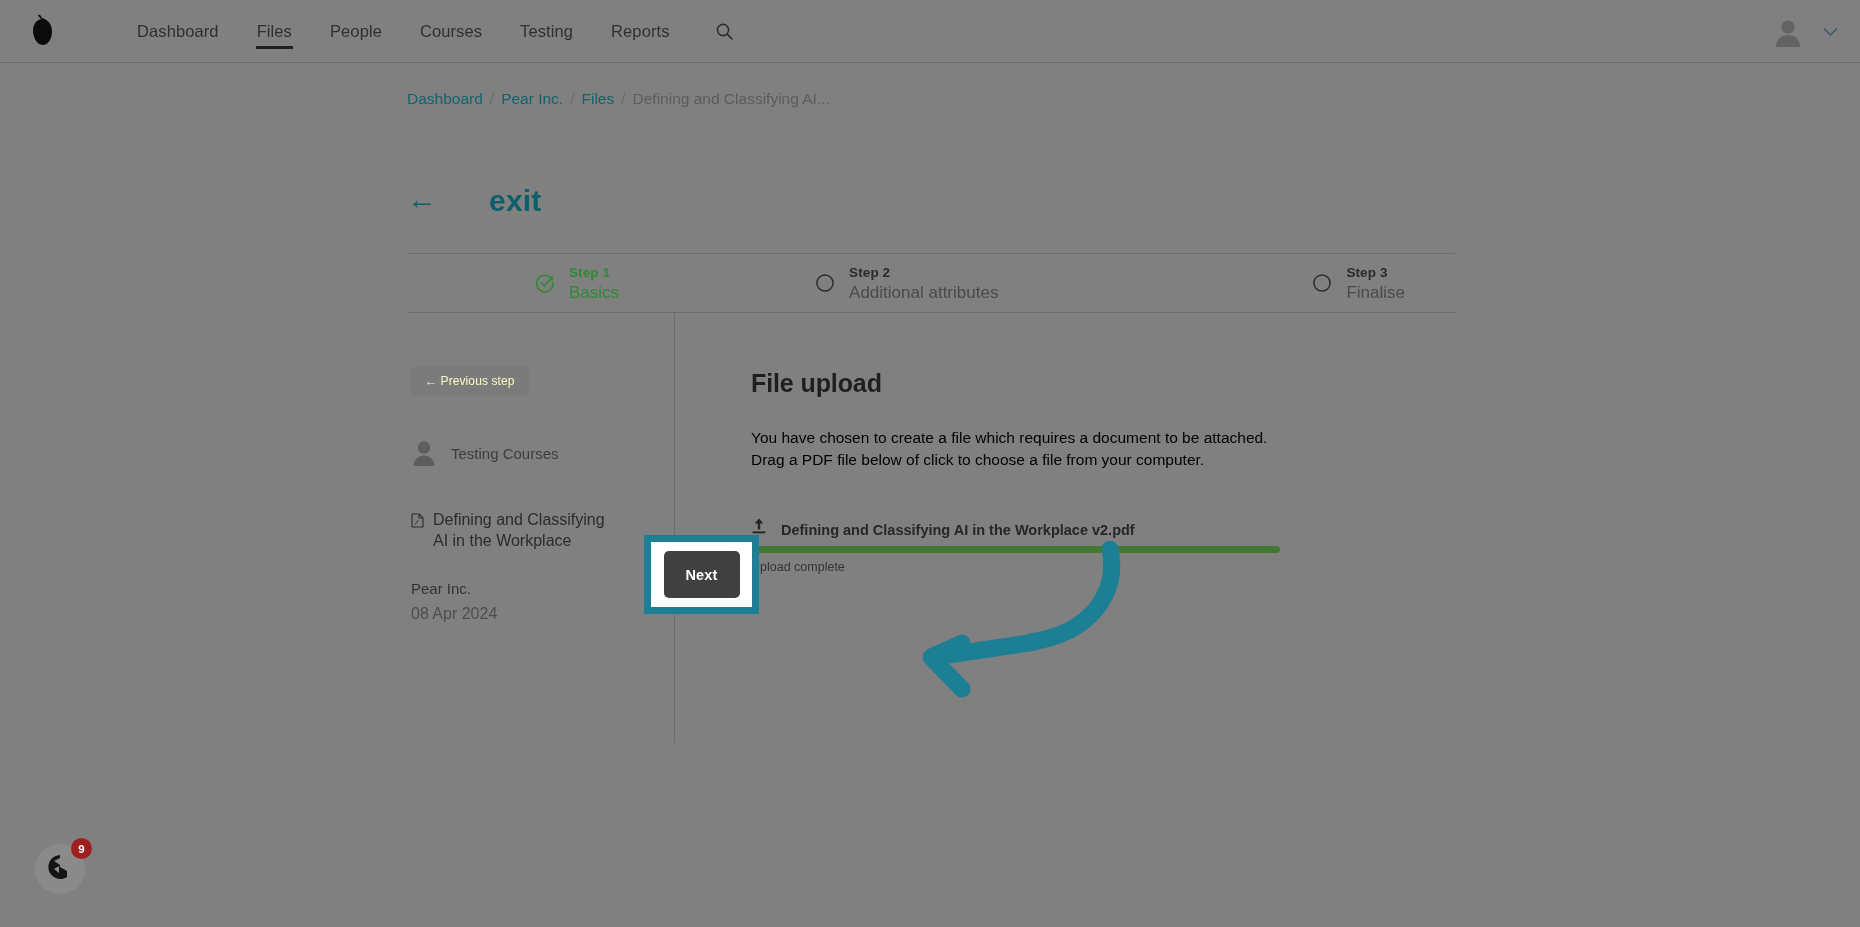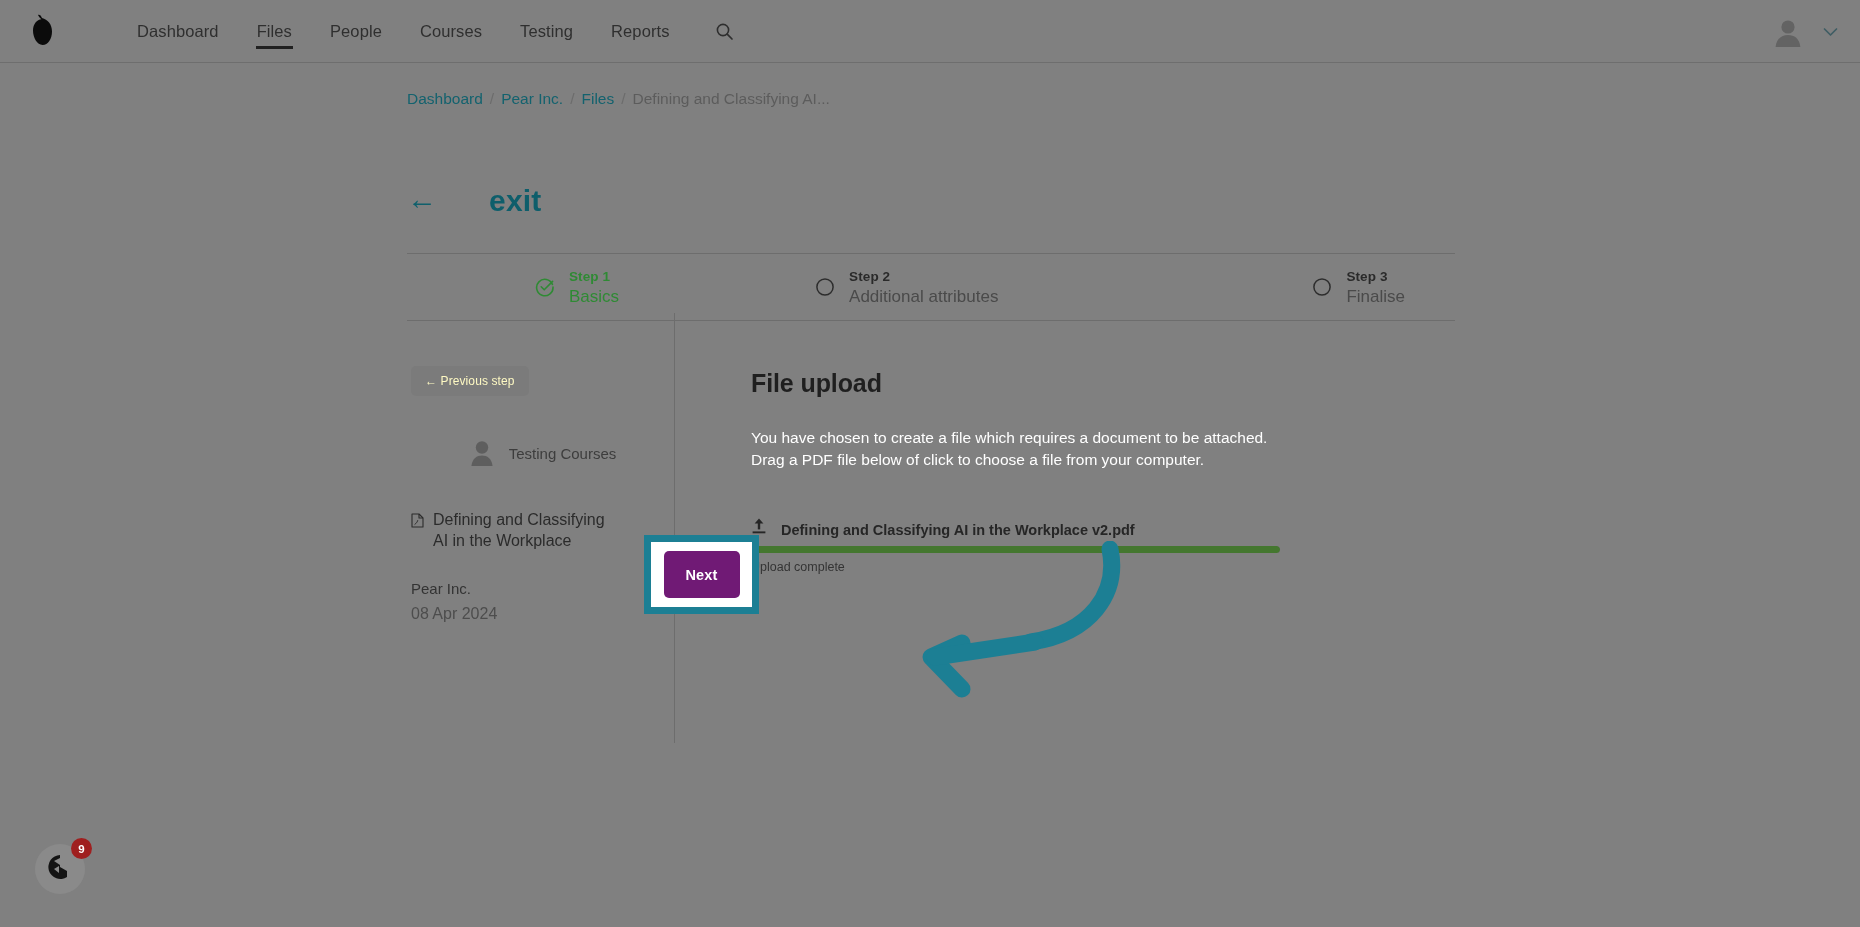--- a/index.html
+++ b/index.html
@@ -132,21 +132,21 @@
     letter-spacing: 0.2px;
     margin-left: 28px;
   }
 
   
   #stepper {
     position: absolute;
     top: 190px;
     left: 407px;
     width: 1048px;
-    height: 68px;
+    height: 60px;
     border-top: 1px solid #6d6d6d;
     border-bottom: 1px solid #6d6d6d;
     display: flex;
     align-items: center;
   }
 
   .step {
     display: flex;
     align-items: center;
     gap: 14px;
@@ -204,21 +204,20 @@
     font-family: "Liberation Sans", sans-serif;
     cursor: pointer;
     letter-spacing: 0.1px;
   }
 
   #owner-row {
     display: flex;
     align-items: center;
     gap: 14px;
     margin-top: 42px;
-    justify-content: center;
   }
   #owner-avatar { width: 26px; height: 30px; }
   #owner-name {
     font-size: 15px;
     color: #3d3d3d;
   }
 
   #doc-title-row {
     display: flex;
     align-items: flex-start;
@@ -255,21 +254,21 @@
   #content-title {
     font-size: 25px;
     font-weight: bold;
     color: #1f1f1f;
     letter-spacing: -0.1px;
   }
 
   #content-desc {
     margin-top: 29px;
     font-size: 15.5px;
-    color: #ffffff;
+    color: #000000;
     line-height: 1.42;
     max-width: 540px;
   }
 
   #upload-block { margin-top: 46px; width: 530px; }
 
   #upload-filerow {
     display: flex;
     align-items: flex-end;
     gap: 14px;
@@ -310,21 +309,21 @@
     height: 79px;
     background: #ffffff;
     border: 7px solid #1c7f94;
     display: flex;
     align-items: center;
     justify-content: center;
   }
   #next-button {
     width: 76px;
     height: 47px;
-    background: #701a75;
+    background: #404040;
     border: none;
     border-radius: 5px;
     color: #ffffff;
     font-size: 14.5px;
     font-weight: bold;
     font-family: "Liberation Sans", sans-serif;
     cursor: pointer;
     letter-spacing: 0.2px;
   }
 

